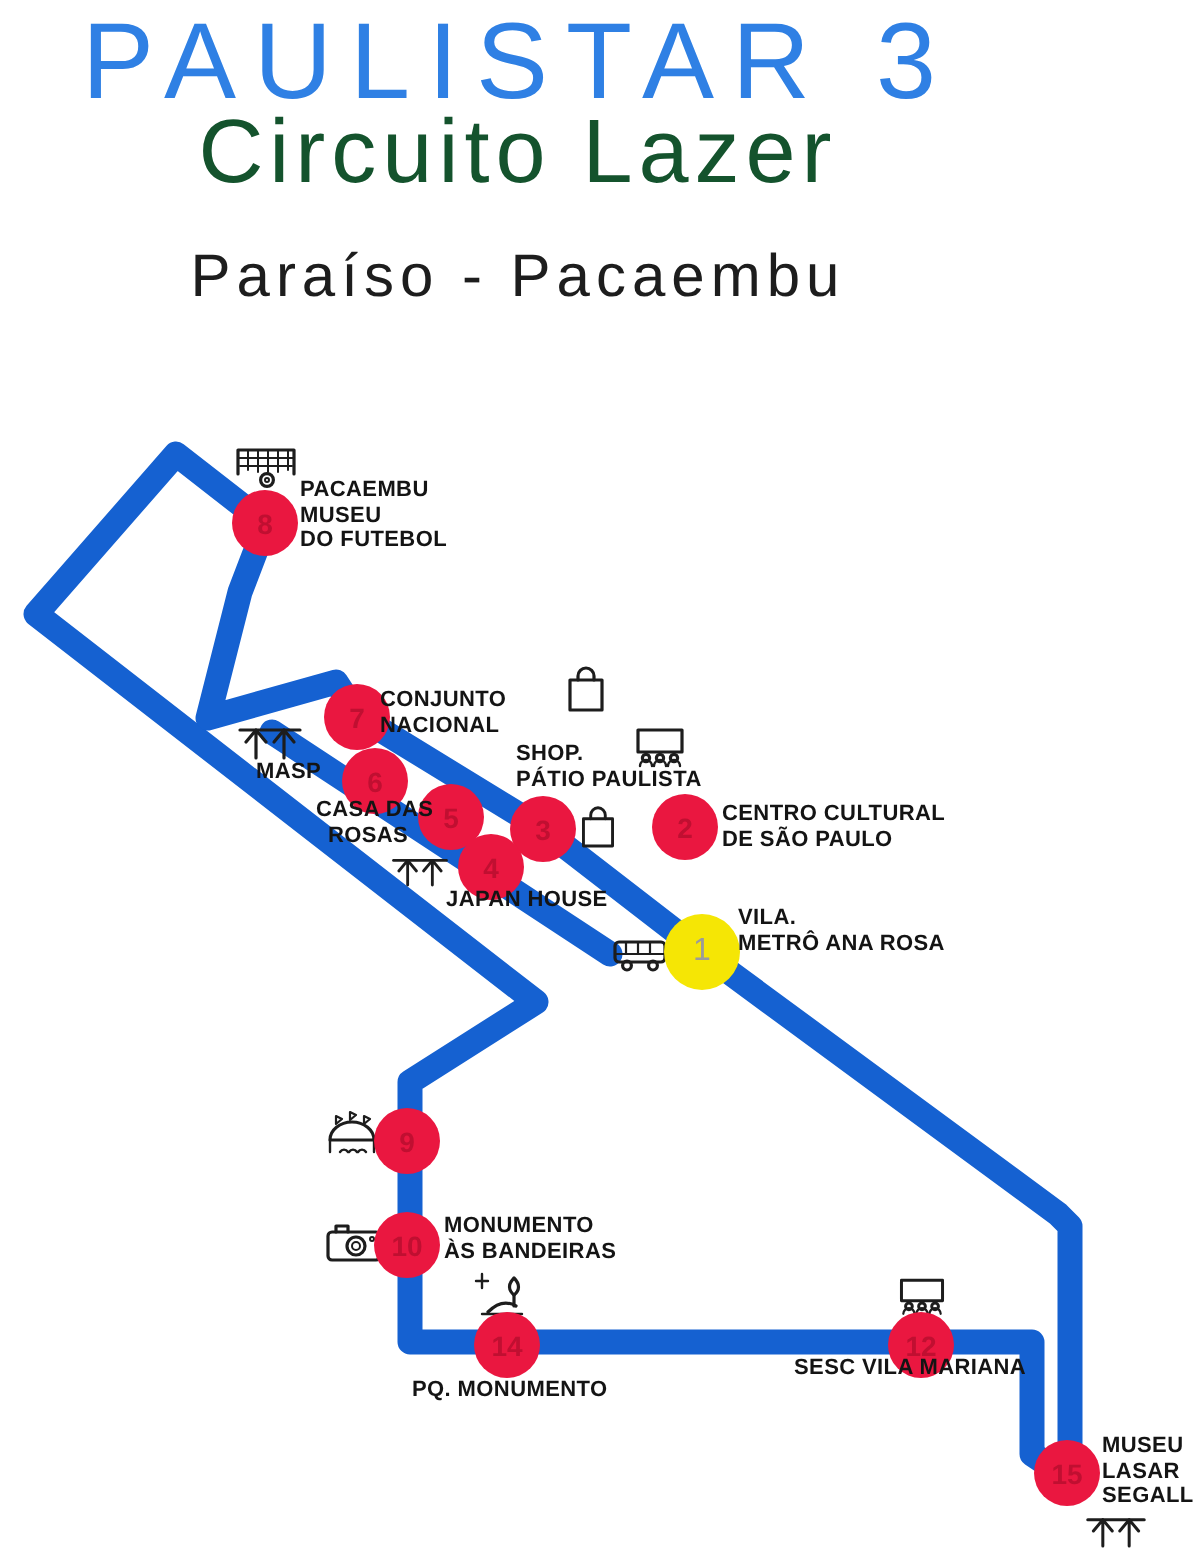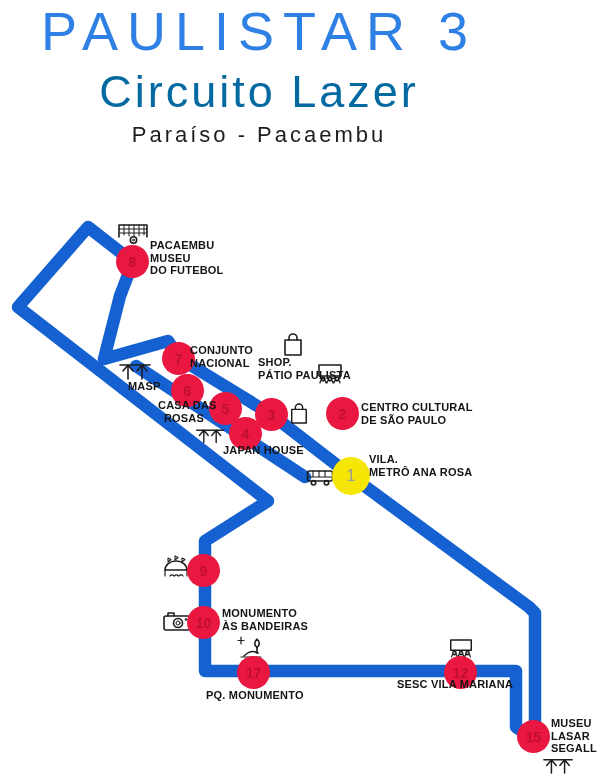--- a/index.html
+++ b/index.html
@@ -1,22 +1,22 @@
 <!DOCTYPE html>
 <html><head>
 <meta charset="utf-8">
 <style>
   html,body{margin:0;padding:0;background:#ffffff;}
   #poster{position:relative;width:600px;height:776px;background:#fff;overflow:hidden;
           font-family:"Liberation Sans",sans-serif;}
   
   .hdr{position:absolute;left:0;width:518px;text-align:center;white-space:nowrap;}
   .hdr-1{top:0px;font-size:54px;letter-spacing:9px;color:#2F80E4;font-weight:400;}
-  .hdr-2{top:66px;font-size:45px;letter-spacing:3px;color:#0369a1;font-weight:400;}
-  .hdr-3{top:122px;font-size:22px;letter-spacing:3px;color:#1d1d1d;font-weight:400;}
+  .hdr-2{top:50px;font-size:45px;letter-spacing:3px;color:#14532d;font-weight:400;}
+  .hdr-3{top:122px;font-size:30px;letter-spacing:3px;color:#1d1d1d;font-weight:400;}
   
   .map-svg{position:absolute;left:0;top:0;}
   .stop-marker{position:absolute;width:33px;height:33px;border-radius:50%;
        background:#EA1740;display:flex;align-items:center;justify-content:center;
        font-size:14px;font-weight:bold;color:#C00F31;}
   .stop-marker.terminal{width:38px;height:38px;background:#F5E605;color:#9B9B9B;font-weight:400;font-size:16px;}
   .stop-label{position:absolute;font-size:11px;font-weight:bold;color:#141414;
        line-height:12.5px;letter-spacing:0.2px;white-space:nowrap;}
   .al-r{}
   .al-c{text-align:center;}
@@ -159,38 +159,38 @@
   <div class="stop-marker" style="left:116px;top:245px;">
       <span>8</span>
     </div>
   <div class="stop-marker" style="left:187px;top:554px;">
       <span>9</span>
     </div>
   <div class="stop-marker" style="left:187px;top:606px;">
       <span>10</span>
     </div>
   <div class="stop-marker" style="left:237px;top:656px;">
-      <span>17</span>
+      <span>14</span>
     </div>
   <div class="stop-marker" style="left:444px;top:656px;">
       <span>12</span>
     </div>
   <div class="stop-marker" style="left:517px;top:720px;">
       <span>15</span>
     </div>
 
   <div class="stop-label" style="left:369px;top:453px;">
     <div>VILA.</div>
       <div>METRÔ ANA ROSA</div>
   </div>
   <div class="stop-label" style="left:361px;top:401px;">
     <div>CENTRO CULTURAL</div>
       <div>DE SÃO PAULO</div>
   </div>
-  <div class="stop-label" style="left:258px;top:356px;">
+  <div class="stop-label" style="left:258px;top:371px;">
     <div>SHOP.</div>
       <div>PÁTIO PAULISTA</div>
   </div>
   <div class="stop-label" style="left:223px;top:444px;">
     <div>JAPAN HOUSE</div>
   </div>
   <div class="stop-label al-c" style="left:158px;top:399px;width:52px;">
     <div>CASA DAS</div>
       <div>ROSAS</div>
   </div>

